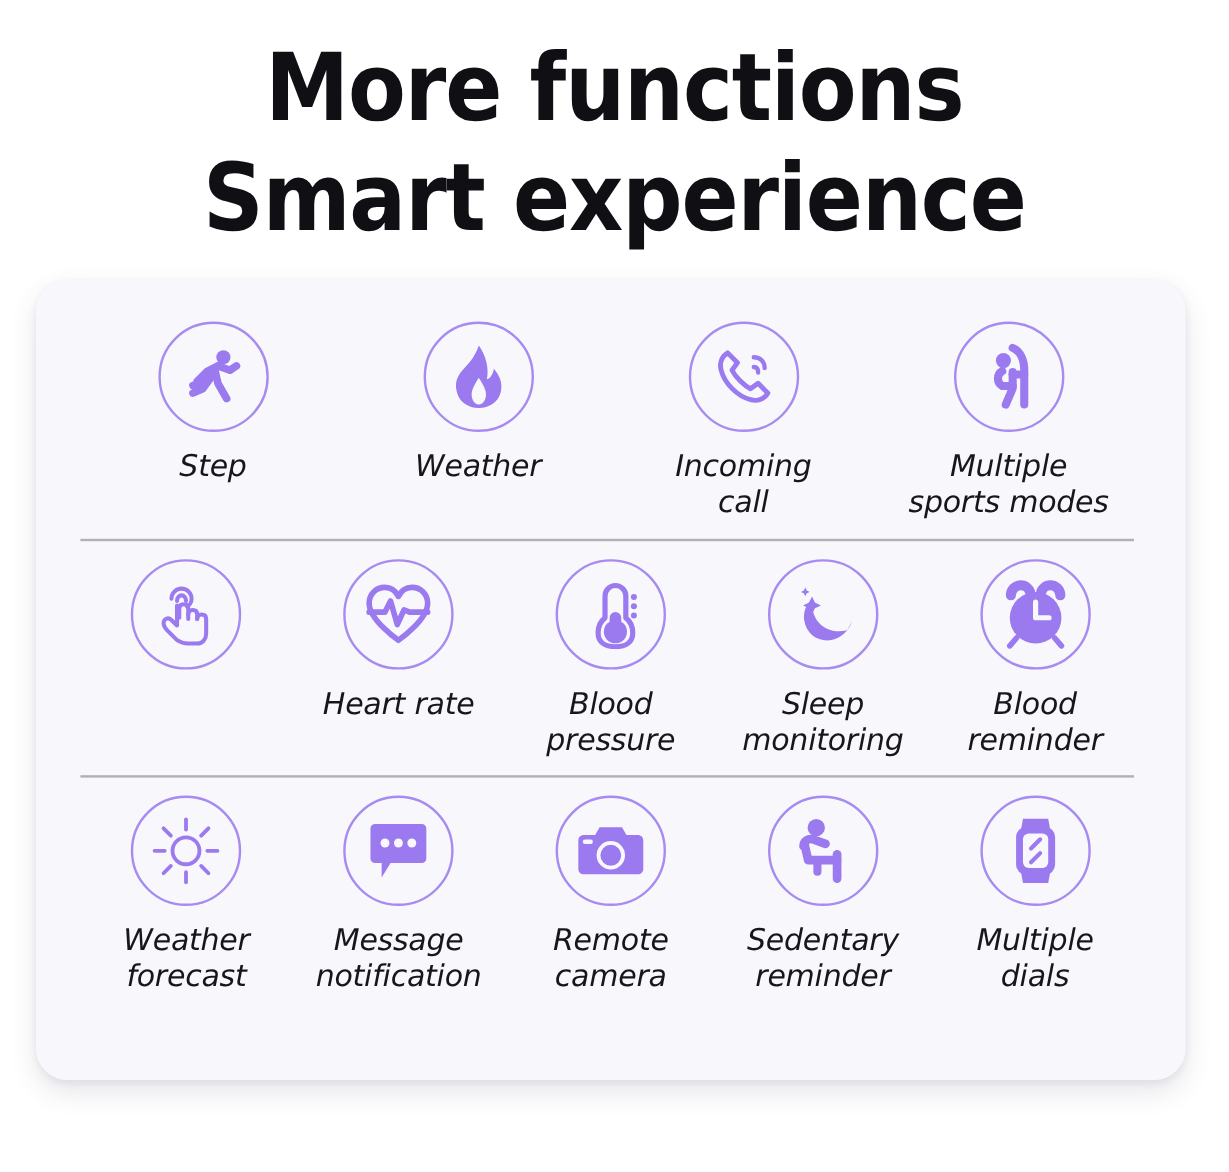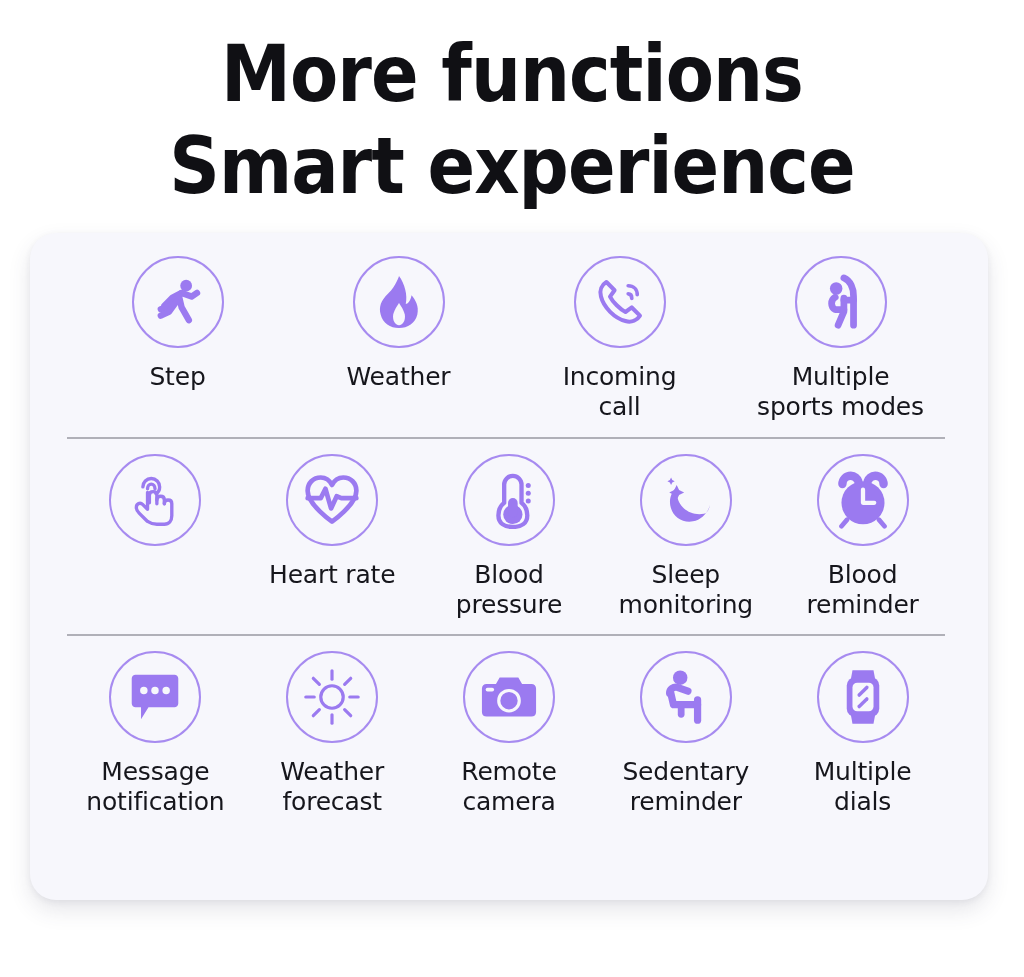--- a/index.html
+++ b/index.html
@@ -51,23 +51,24 @@
     background: #f7f7fc;
     border-radius: 26px;
     box-shadow: 0 10px 22px rgba(60, 60, 90, 0.13),
                 0 2px 6px rgba(60, 60, 90, 0.07);
     box-sizing: border-box;
   }
 
   .grid {
     position: absolute;
     left: 37px;
-    top: 8px;
+    top: 20px;
     width: 884px;
     height: 627px;
+    font-style: italic;
   }
 
   .row {
     position: relative;
     display: flex;
     height: 193px;
     align-items: flex-start;
   }
   .row.r1 { height: 196px; }
   .row.r2 { height: 195px; }
@@ -251,33 +252,20 @@
           </div>
           <div class="cell-label">Blood
 reminder</div>
         </div>
 
       </div>
 
       <div class="divider"></div>
 
       <div class="row r3">
-
-        <div class="cell">
-          <div class="icon-circle">
-            <svg width="54" height="54" viewBox="0 0 58 58" fill="none">
-              <path d="M4 9 C4 6.5 6 5 8 5 L50 5 C52 5 54 6.5 54 9 L54 36 C54 38.5 52 40 50 40 L22 40 L14 53 L14 40 L8 40 C6 40 4 38.5 4 36 Z" fill="#9b7af0"></path>
-              <circle cx="17" cy="22" r="4" fill="#f7f7fc"></circle>
-              <circle cx="29" cy="22" r="4" fill="#f7f7fc"></circle>
-              <circle cx="41" cy="22" r="4" fill="#f7f7fc"></circle>
-            </svg>
-          </div>
-          <div class="cell-label">Message
-notification</div>
-        </div>
 
         <div class="cell">
           <div class="icon-circle">
             <svg width="58" height="58" viewBox="0 0 62 62" fill="none">
               <circle cx="31" cy="31" r="12" stroke="#9b7af0" stroke-width="3.4" fill="none"></circle>
               <g stroke="#9b7af0" stroke-width="3.4" stroke-linecap="round">
                 <path d="M31 3 L31 12"></path>
                 <path d="M31 50 L31 59"></path>
                 <path d="M3 31 L12 31"></path>
                 <path d="M50 31 L59 31"></path>
@@ -287,20 +275,33 @@
                 <path d="M44.5 17.5 L51 11"></path>
               </g>
             </svg>
           </div>
           <div class="cell-label">Weather
 forecast</div>
         </div>
 
         <div class="cell">
           <div class="icon-circle">
+            <svg width="54" height="54" viewBox="0 0 58 58" fill="none">
+              <path d="M4 9 C4 6.5 6 5 8 5 L50 5 C52 5 54 6.5 54 9 L54 36 C54 38.5 52 40 50 40 L22 40 L14 53 L14 40 L8 40 C6 40 4 38.5 4 36 Z" fill="#9b7af0"></path>
+              <circle cx="17" cy="22" r="4" fill="#f7f7fc"></circle>
+              <circle cx="29" cy="22" r="4" fill="#f7f7fc"></circle>
+              <circle cx="41" cy="22" r="4" fill="#f7f7fc"></circle>
+            </svg>
+          </div>
+          <div class="cell-label">Message
+notification</div>
+        </div>
+
+        <div class="cell">
+          <div class="icon-circle">
             <svg width="56" height="48" viewBox="0 0 60 50" fill="none">
               <path d="M20 4 L40 4 L44 11 L54 11 C57 11 59 13 59 16 L59 41 C59 44 57 46 54 46 L6 46 C3 46 1 44 1 41 L1 16 C1 13 3 11 6 11 L16 11 Z" fill="#9b7af0"></path>
               <circle cx="30" cy="29" r="11" fill="none" stroke="#f7f7fc" stroke-width="3.4"></circle>
               <rect x="5" y="15" width="9" height="4" rx="2" fill="#f7f7fc"></rect>
             </svg>
           </div>
           <div class="cell-label">Remote
 camera</div>
         </div>
 

